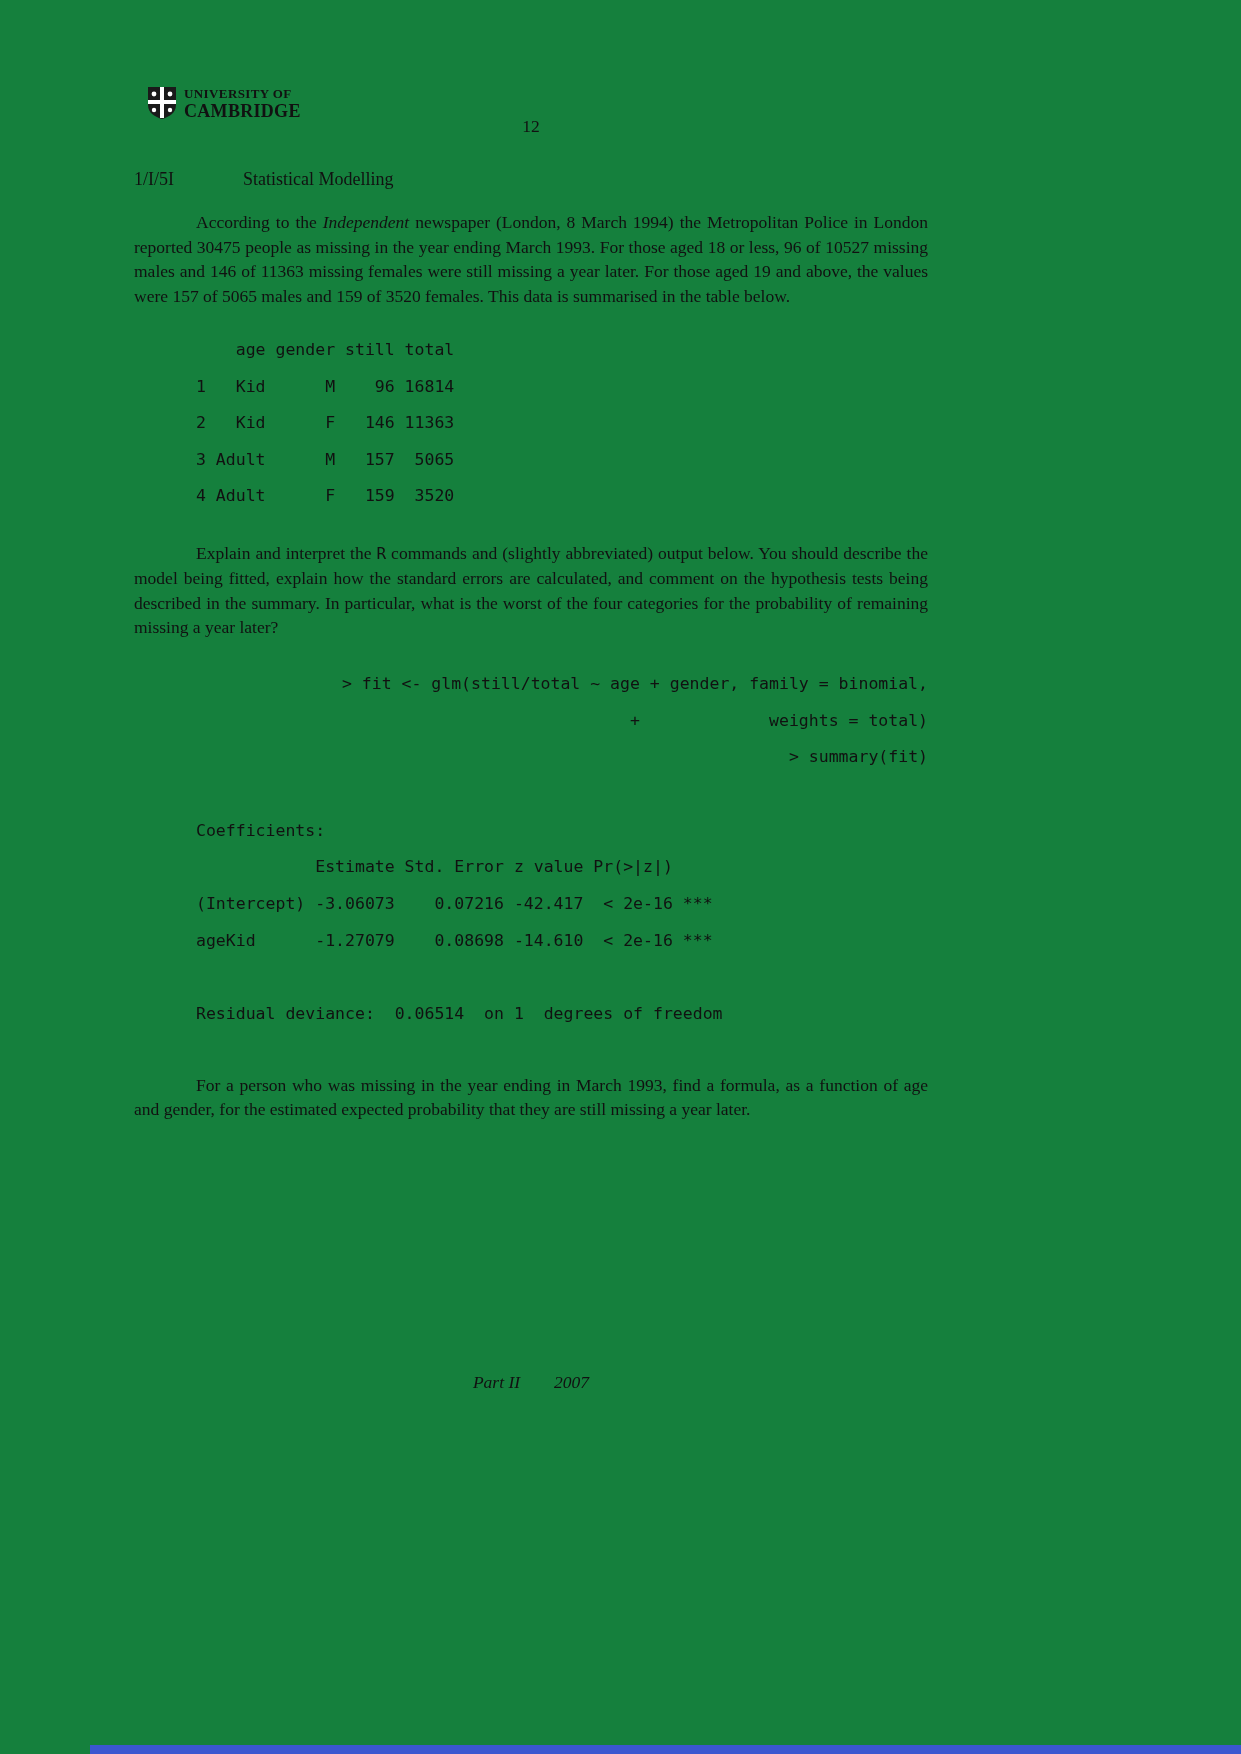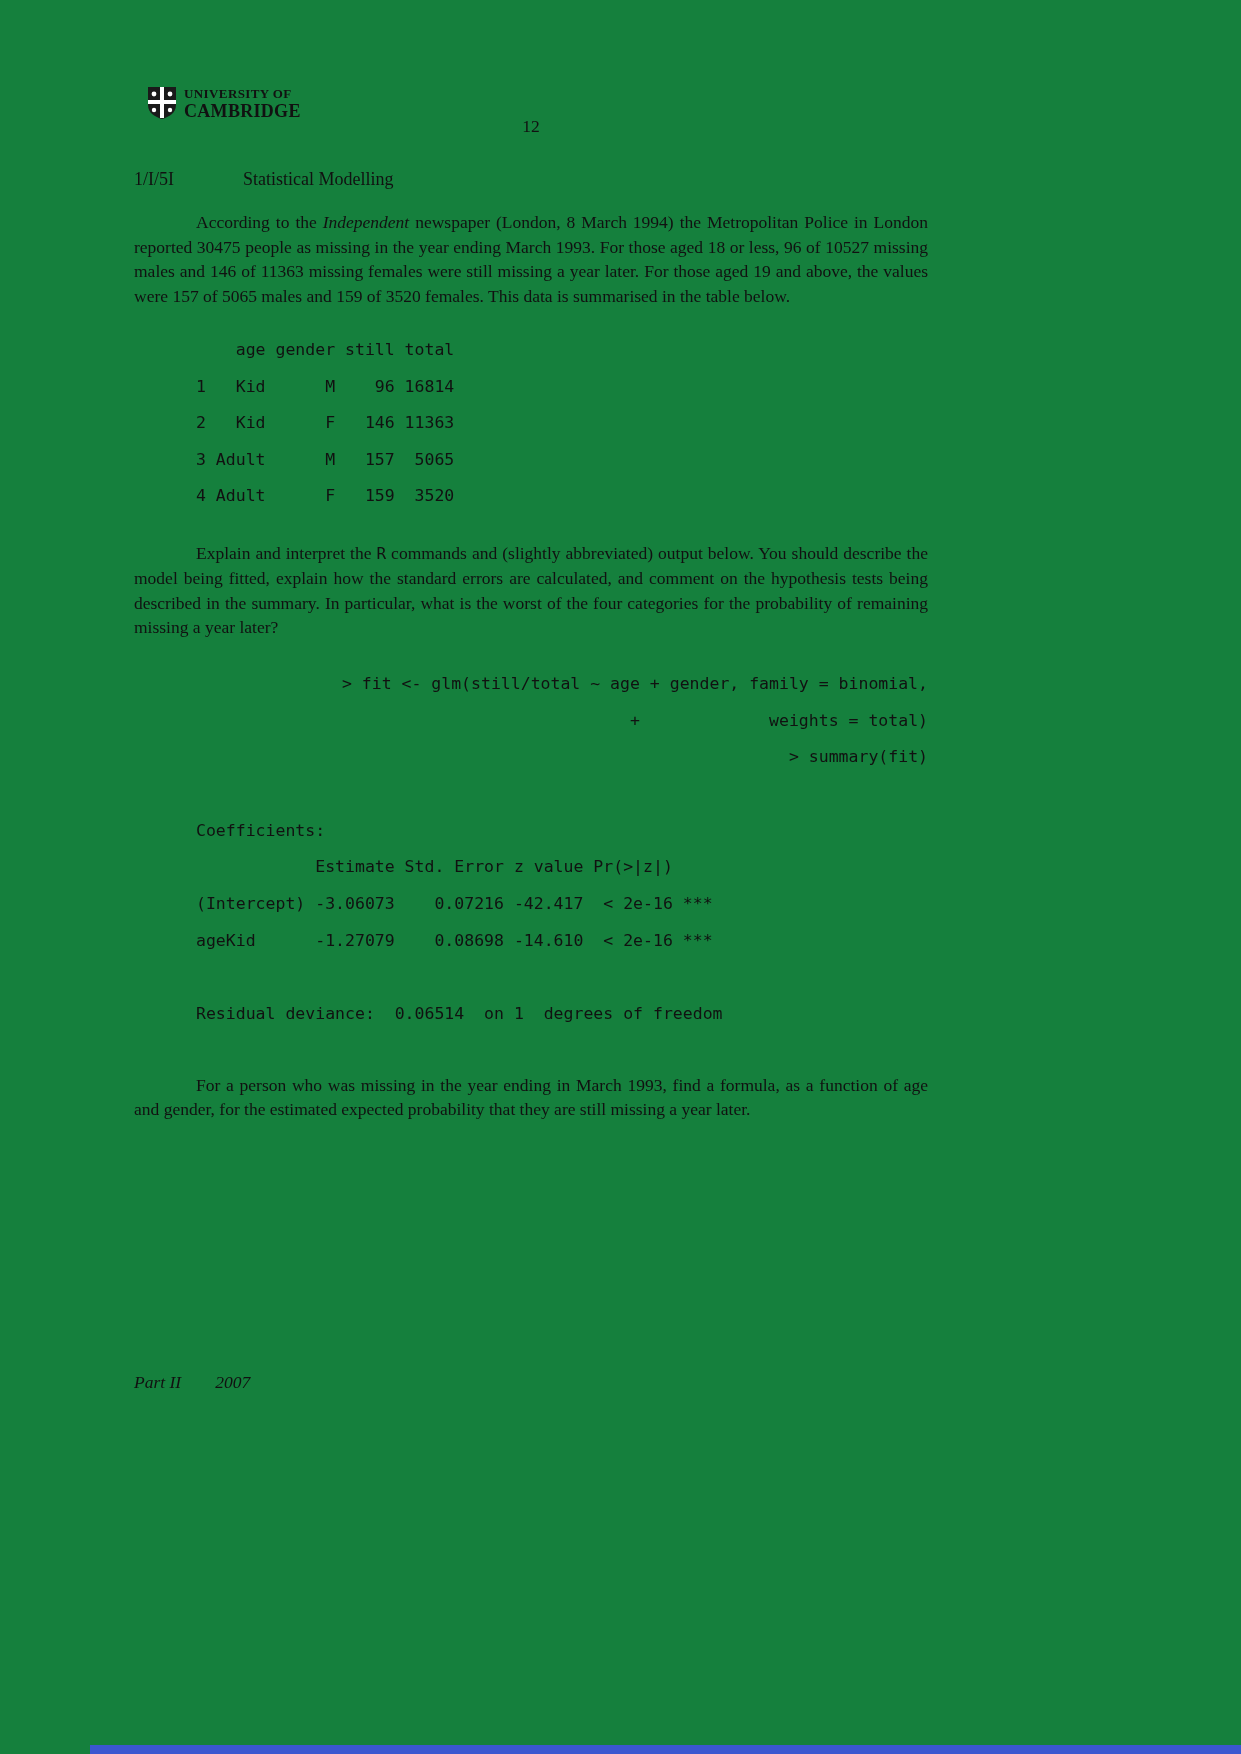--- a/index.html
+++ b/index.html
@@ -97,21 +97,21 @@
   .code-commands { margin-top: 26px; text-align: right; }
   .code-coefficients { margin-top: 37px; }
   .code-deviance { margin-top: 37px; }
 
   
   .footer {
     position: absolute;
     top: 1372px;
     left: 134px;
     width: 794px;
-    text-align: left;
+    text-align: center;
     font-size: 17.5px;
     font-style: italic;
   }
   .footer-year { margin-left: 34px; }
 
   .bottom-bar {
     position: absolute;
     bottom: 0;
     left: 90px;
     width: 1151px;

